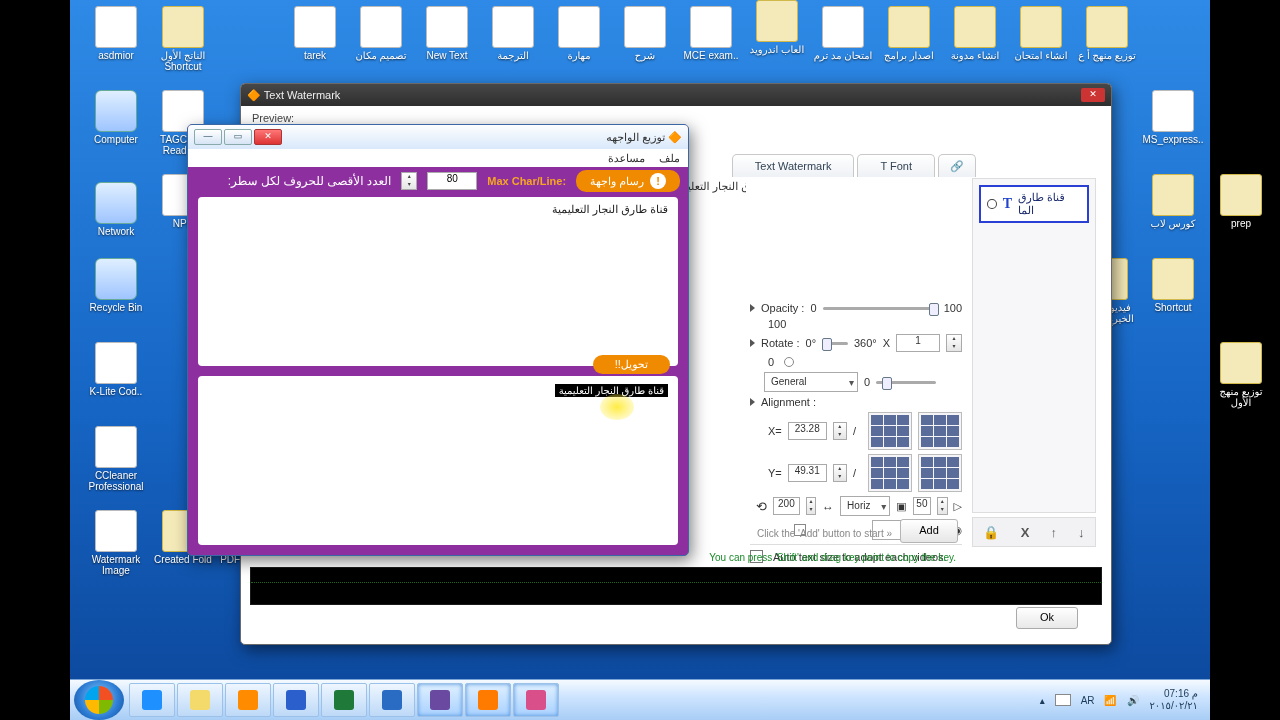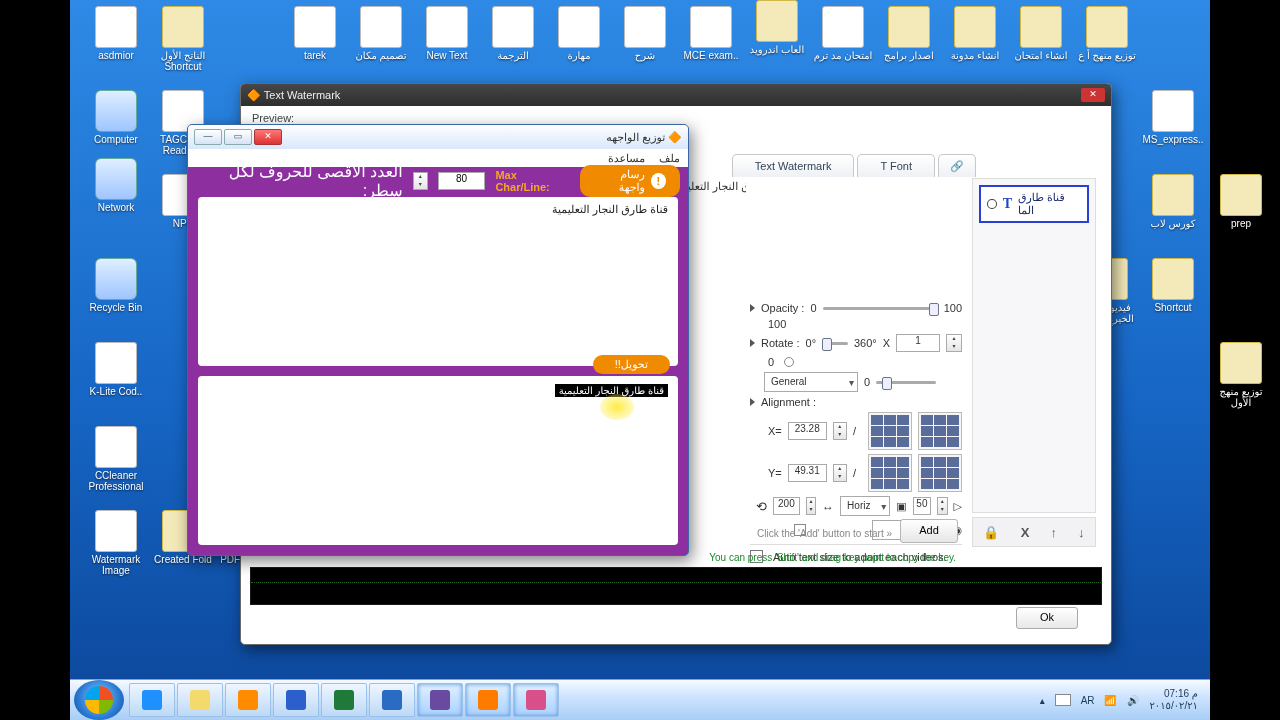--- a/index.html
+++ b/index.html
@@ -64,21 +64,21 @@
 .win-sub{left:117px;top:124px;width:500px;height:430px;border:1px solid #3b68a4;border-radius:5px;background:#8e2fa0}
 .ws-title{height:24px;background:linear-gradient(#fdfefe,#d9e8fb);border-radius:4px 4px 0 0;display:flex;align-items:center;padding:0 6px;font-size:11px;color:#333;direction:rtl}
 .ws-title .spacer{flex:1}
 .ws-btns{display:flex;gap:2px;direction:ltr}
 .ws-btns div{width:26px;height:14px;border:1px solid #8aa;border-radius:2px;background:linear-gradient(#fff,#d6e4f5);font-size:9px;text-align:center;line-height:13px;color:#356}
 .ws-btns .close{background:linear-gradient(#f77,#d33);color:#fff;border-color:#a33}
 .ws-menu{height:18px;background:#fff;padding:0 8px;display:flex;gap:14px;align-items:center;font-size:11px;color:#333;direction:rtl}
 .ws-toolbar{height:28px;background:#8e2fa0;display:flex;align-items:center;padding:0 8px;gap:10px;direction:rtl}
 .ws-toolbar .badge{background:#f08a00;color:#fff;border-radius:10px;padding:3px 14px;font-size:11px;display:flex;align-items:center;gap:6px}
 .ws-toolbar .excl{width:16px;height:16px;border-radius:50%;background:#fff;color:#f08a00;text-align:center;line-height:16px;font-weight:bold}
-.ws-toolbar .lbl{color:#fff;font-size:16px}
+.ws-toolbar .lbl{color:#fff;font-size:12px}
 .ws-toolbar .mc{color:#f5a623;font-weight:bold;font-size:11px;direction:ltr}
 .ws-toolbar .num-in{width:48px}
 .panes{position:absolute;left:10px;right:10px;top:72px;bottom:10px;display:flex;flex-direction:column;gap:10px}
 .pane{flex:1;background:#fff;border-radius:4px;position:relative}
 .pane .txt{position:absolute;right:10px;top:6px;font-size:11px;color:#222;direction:rtl}
 .convert{position:absolute;right:18px;top:230px;background:#f08a00;color:#fff;padding:3px 22px;border-radius:10px;font-size:11px}
 .pane2-inner{position:absolute;right:10px;top:8px}
 .hl{background:#000;color:#fff;padding:1px 4px;font-size:10px;direction:rtl}
 .spot{position:absolute;right:44px;top:18px;width:34px;height:26px;border-radius:50%;background:radial-gradient(rgba(255,235,59,.95),rgba(255,235,59,0));}
 </style>
@@ -155,21 +155,21 @@
         <div class="lbl">Computer</div>
       </div>
       <div class="di" style="left: 82px; top: 90px;">
         <div class="ic file"></div>
         <div class="lbl">TAGCams Read M..</div>
       </div>
       <div class="di" style="left: 1072px; top: 90px;">
         <div class="ic file"></div>
         <div class="lbl">MS_express..</div>
       </div>
-      <div class="di" style="left: 15px; top: 158px;">
+      <div class="di" style="left: 15px; top: 182px;">
         <div class="ic sys"></div>
         <div class="lbl">Network</div>
       </div>
       <div class="di" style="left: 82px; top: 174px;">
         <div class="ic file"></div>
         <div class="lbl">NPE</div>
       </div>
       <div class="di" style="left: 1072px; top: 174px;">
         <div class="ic folder"></div>
         <div class="lbl">كورس لاب</div>

